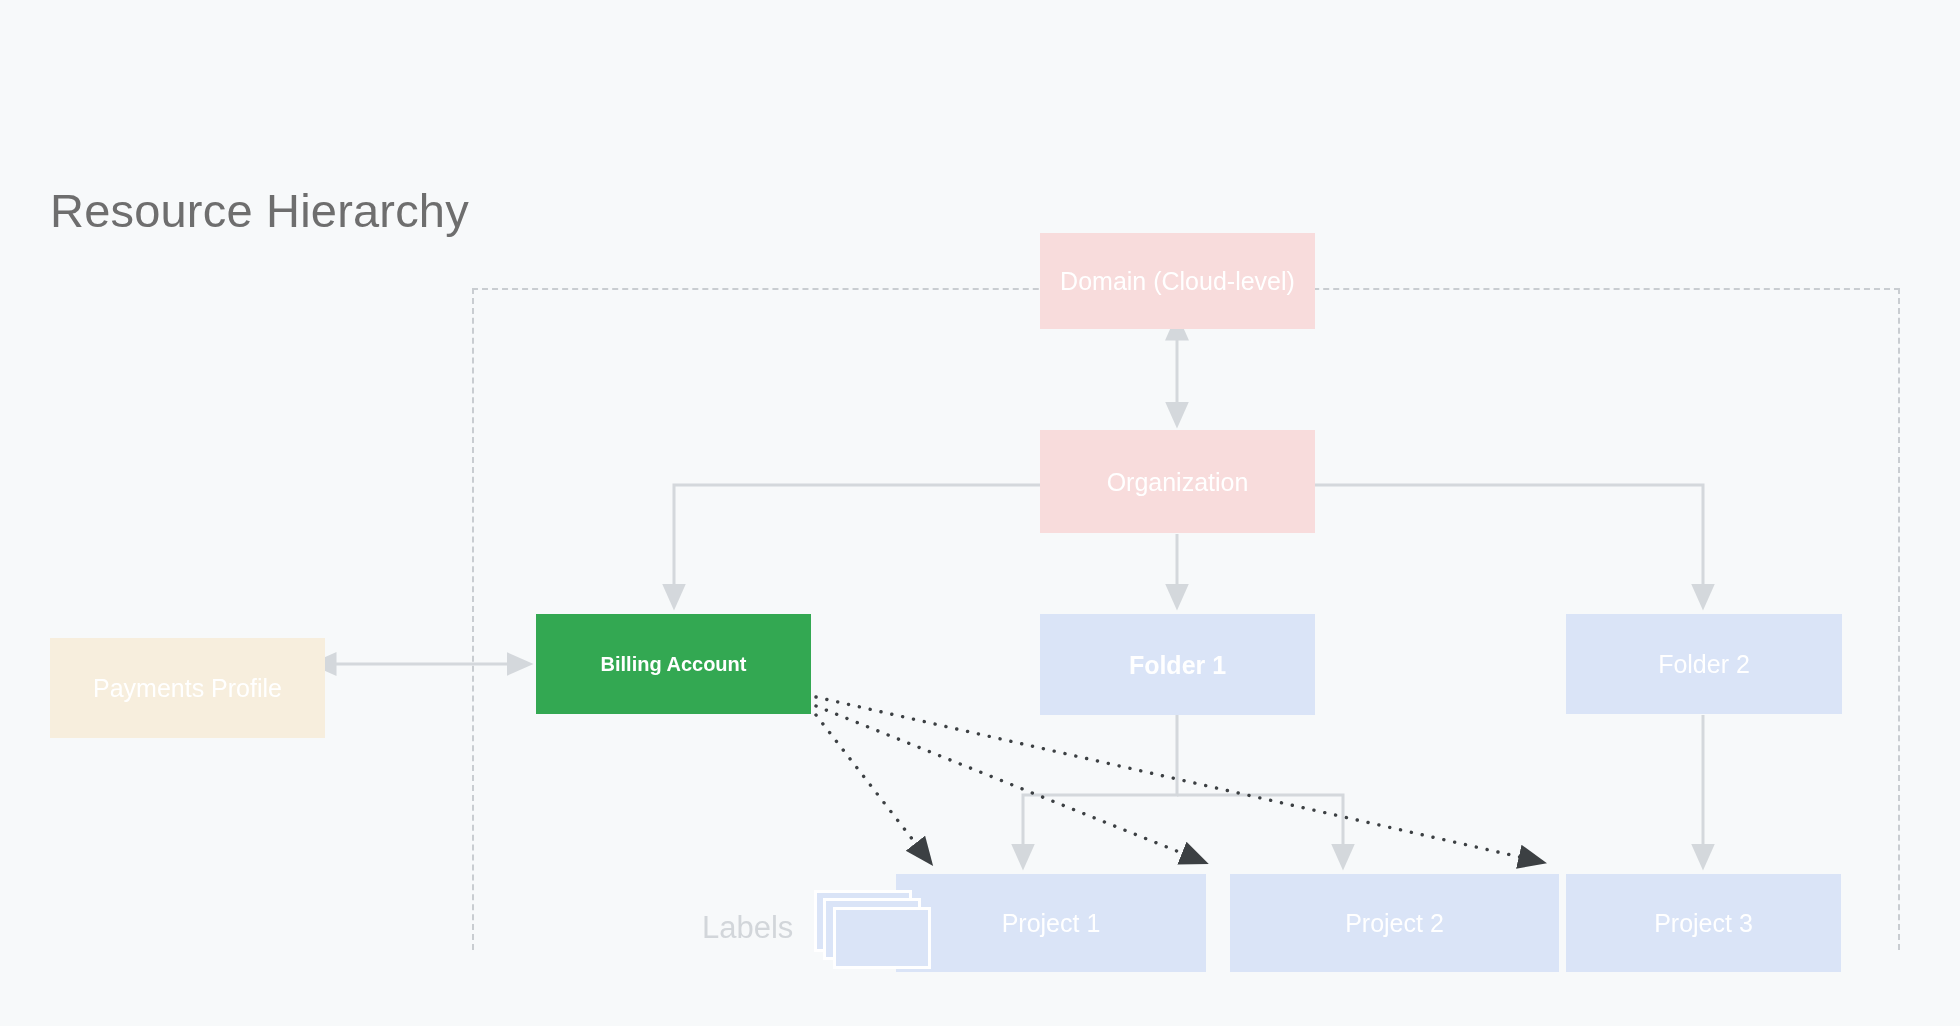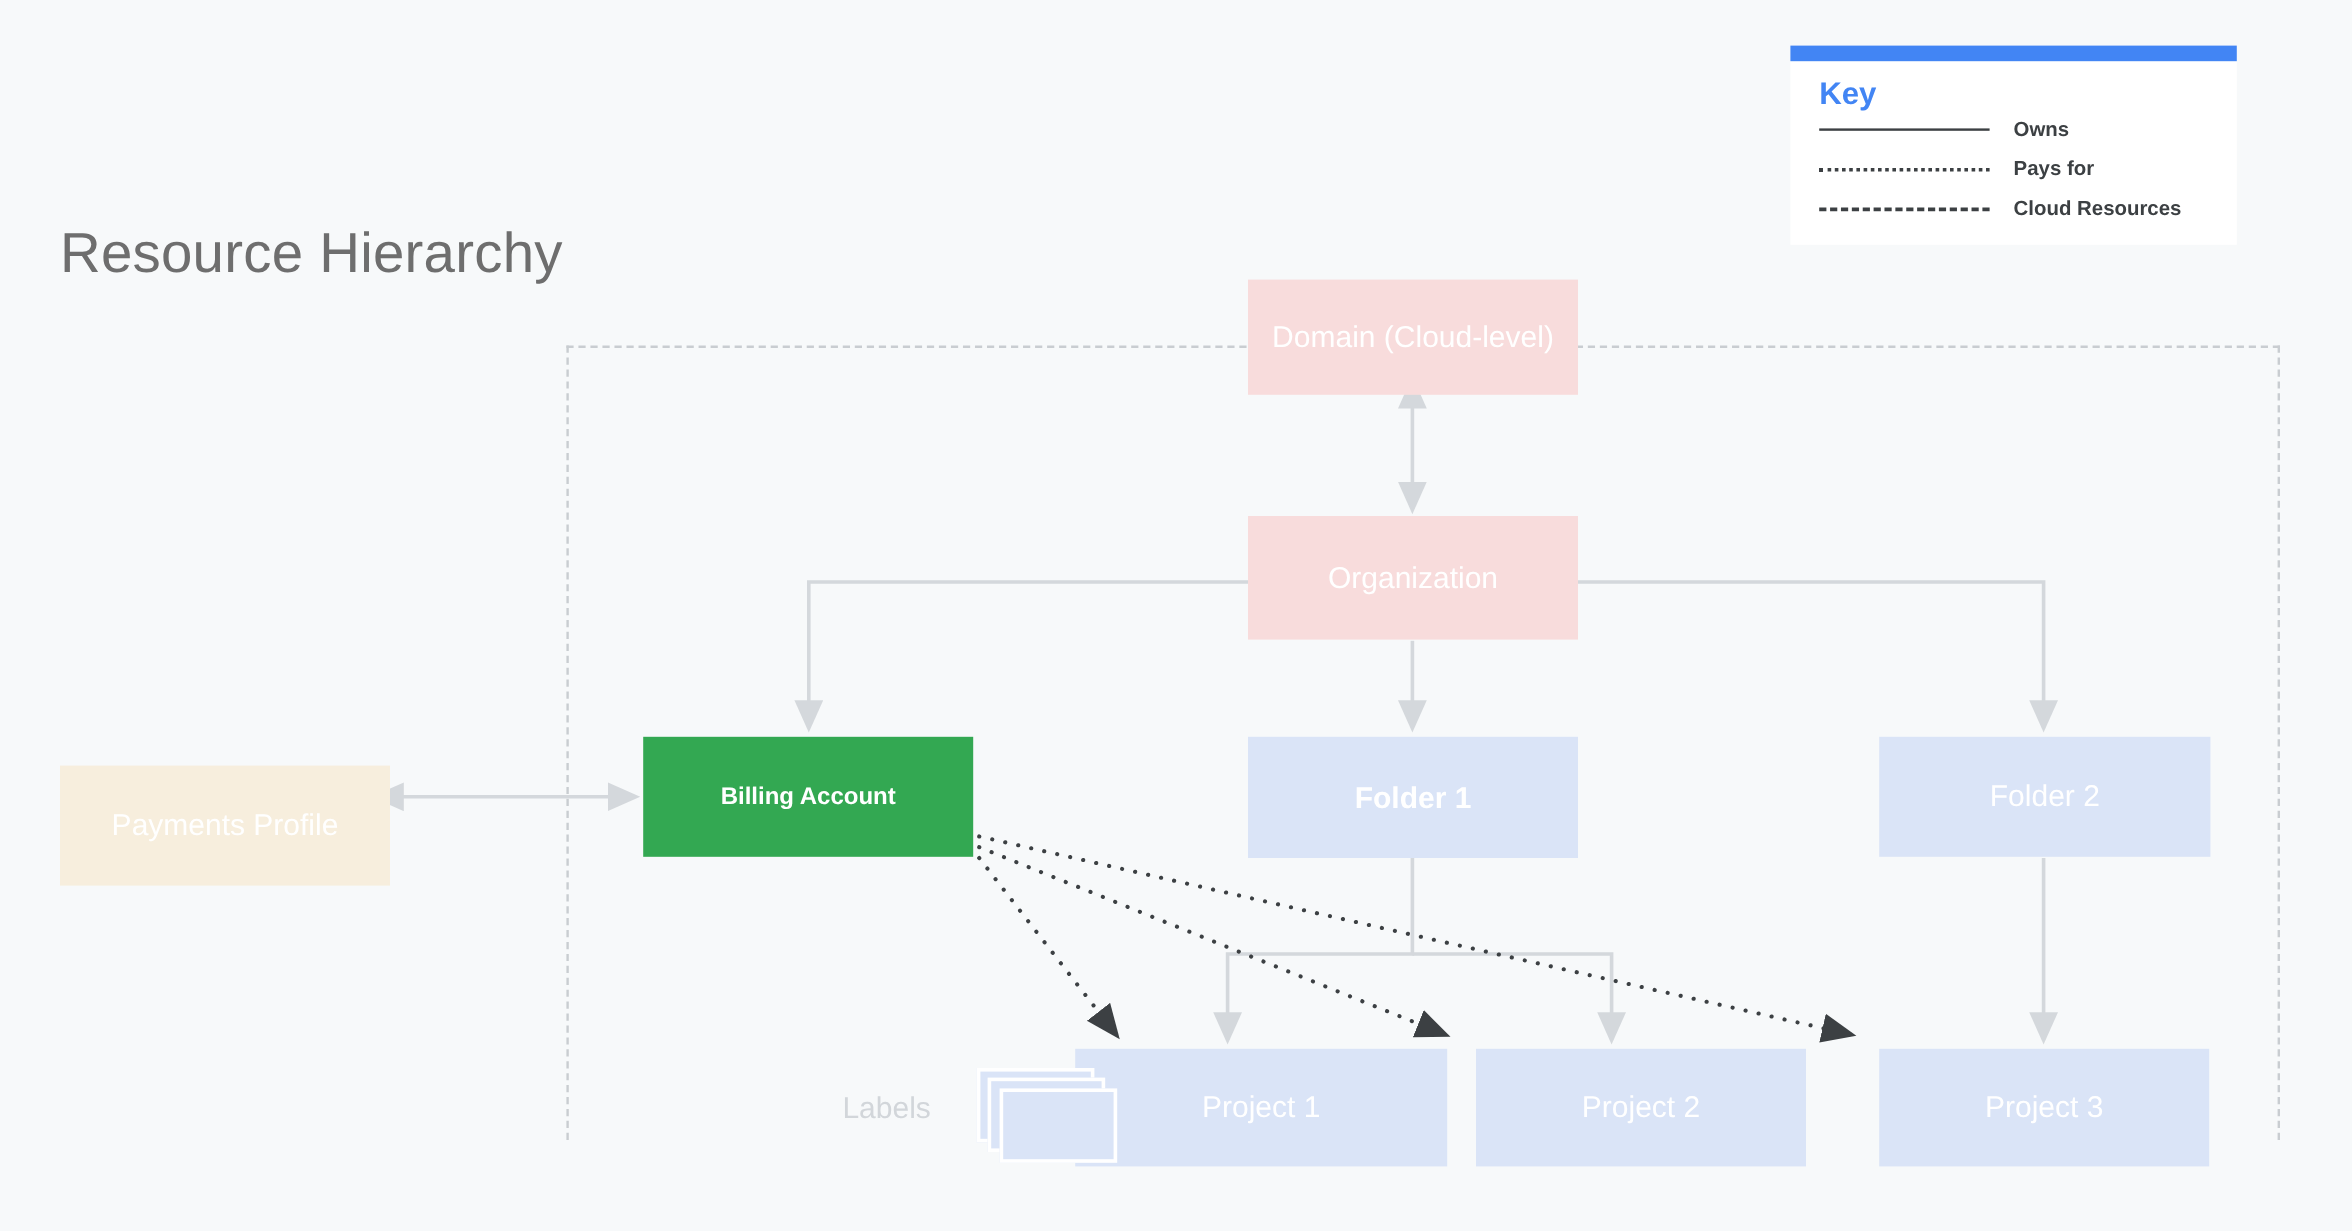--- a/index.html
+++ b/index.html
@@ -116,29 +116,29 @@
   .node.cream { background: #f7eedd; }
   .node.green { background: #33a852; font-weight: 700; font-size: 20px; }
 
   #node-domain       { left: 1040px; top: 233px;  width: 275px; height: 96px; }
   #node-organization { left: 1040px; top: 430px;  width: 275px; height: 103px; }
   #node-billing      { left: 536px;  top: 614px;  width: 275px; height: 100px; }
   #node-payments     { left: 50px;   top: 614px;  width: 275px; height: 100px; margin-top: 24px; }
   #node-folder1      { left: 1040px; top: 614px;  width: 275px; height: 101px; font-weight: bold; }
   #node-folder2      { left: 1566px; top: 614px;  width: 276px; height: 100px; }
   #node-project1     { left: 896px;  top: 874px;  width: 310px; height: 98px; }
-  #node-project2     { left: 1230px; top: 874px;  width: 275px; height: 98px; }
+  #node-project2     { left: 1230px; top: 874px;  width: 329px; height: 98px; }
   #node-project3     { left: 1566px; top: 874px;  width: 275px; height: 98px; }
 
   
   #labels-text {
     position: absolute;
     left: 702px;
     top: 910px;
-    font-size: 25px;
+    font-size: 31px;
     color: #d2d6da;
     white-space: nowrap;
   }
   #labels-stack {
     position: absolute;
     left: 814px;
     top: 890px;
     width: 120px;
     height: 82px;
   }
@@ -227,35 +227,14 @@
 
   <div class="node blue" id="node-project3">Project 3</div>
 
   <div id="labels-text">Labels</div>
   <div id="labels-stack">
     <div class="stack-card" id="stack-card-3"></div>
     <div class="stack-card" id="stack-card-2"></div>
     <div class="stack-card" id="stack-card-1"></div>
   </div>
 
-  <div id="key-panel">
-    <div id="key-accent-bar"></div>
-    <div id="key-body">
-      <div id="key-heading">Key</div>
-
-      <div class="key-row">
-        <span class="key-sample solid"></span>
-        <span class="key-label">Owns</span>
-      </div>
-
-      <div class="key-row">
-        <span class="key-sample dotted"></span>
-        <span class="key-label">Pays for</span>
-      </div>
-
-      <div class="key-row">
-        <span class="key-sample dashed"></span>
-        <span class="key-label">Cloud Resources</span>
-      </div>
-    </div>
-  </div>
 
 </div>
 
 </body></html>

